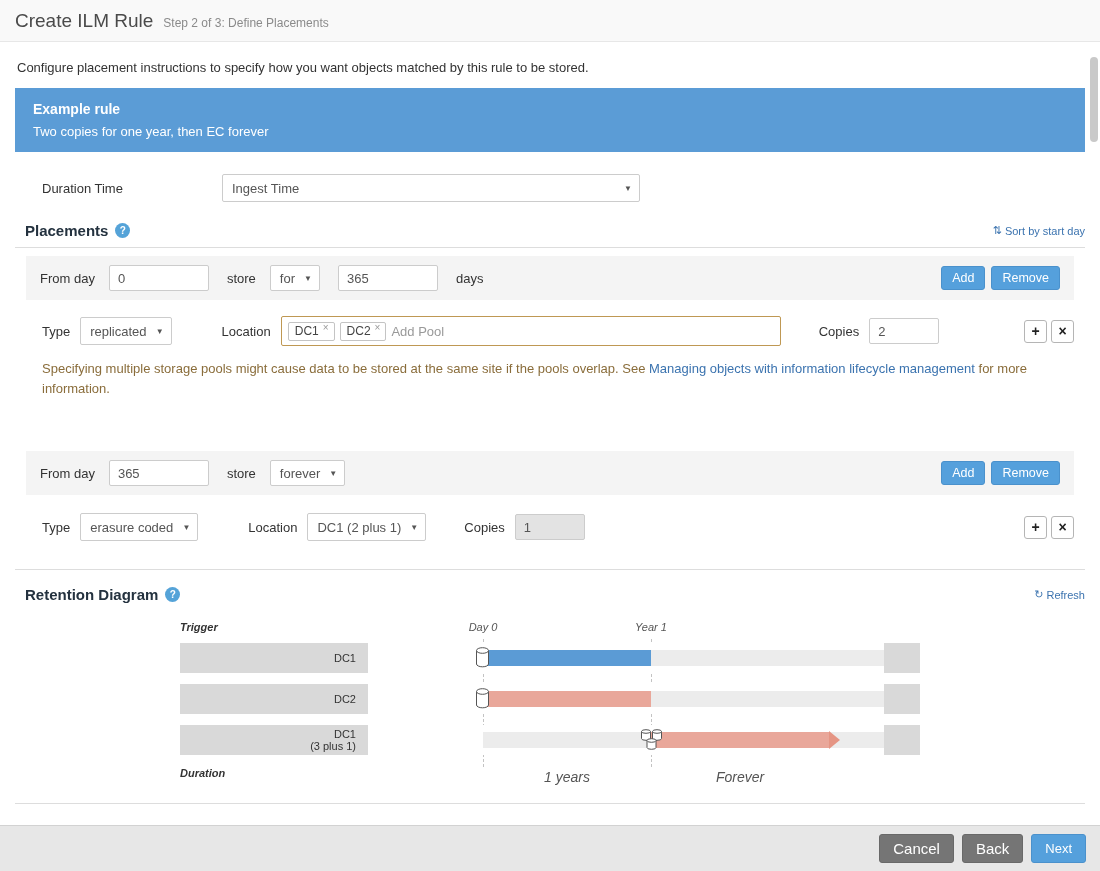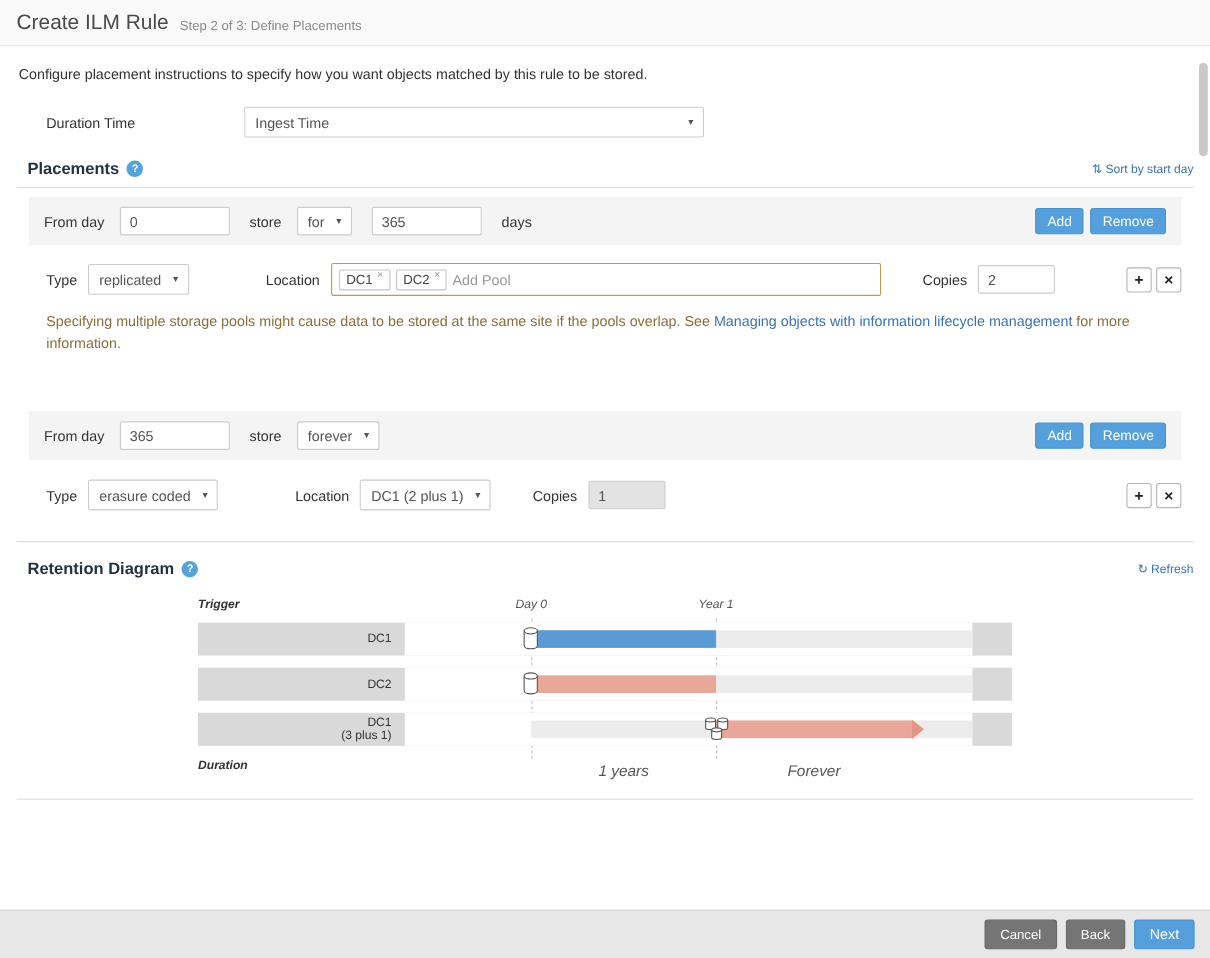--- a/index.html
+++ b/index.html
@@ -39,21 +39,21 @@
   .lbl { margin-right:14px; }
   input.txt { height:26px; border:1px solid #ccc; border-radius:2px; padding:0 8px;
     font-family:"Liberation Sans",sans-serif; font-size:13px; color:#555; width:100px; }
   .band input.txt { margin-right:18px; }
   .band .select { margin-right:18px; height:26px; }
   .btn { border-radius:3px; font-family:"Liberation Sans",sans-serif; font-size:12.5px; cursor:pointer; border:1px solid transparent; }
   .btn-blue { background:#55a0dc; border-color:#4a91cc; color:#fff; padding:4px 10px; }
   .btn-add { margin-left:auto; margin-right:6px; }
   .type-row { margin:16px 11px 0 27px; display:flex; align-items:center; }
   .type-row .lbl { margin-right:10px; }
-  .loc-label { margin-left:42px;padding-left:28px; }
+  .loc-label { margin-left:22px;padding-left:28px; }
   .pool-field { width:500px; height:30px; border:1px solid #bf9853; border-radius:2px; background:#fff;
     display:flex; align-items:center; padding:0 6px; gap:5px; }
   .chip { border:1px solid #c4c4c4; border-radius:2px; background:#fff; font-size:12px; color:#444;
     padding:1px 5px 2px 6px; display:inline-flex; align-items:flex-start; }
   .chip .x { font-size:10px; color:#999; margin-left:4px; position:relative; top:-2px; cursor:pointer; }
   .pool-input { border:none; outline:none; flex:1; min-width:60px;
     font-family:"Liberation Sans",sans-serif; font-size:13px; color:#555; }
   .pool-input::placeholder { color:#999; }
   .copies-label { margin-left:38px; }
   input.copies { width:70px; }
@@ -85,38 +85,42 @@
     border-left:11px solid #e59584; border-top:9px solid transparent; border-bottom:9px solid transparent; }
   .cyl { position:absolute; top:4px; }
   .cyl-single { left:107px; }
   .cyl-stack { left:272px; top:3px; }
   .d-duration { left:165px; top:148px; font-weight:bold; font-size:11px; }
   .d-dtick { top:150px; width:64px; text-align:center; font-size:14px; color:#555; }
   .d-t1 { left:520px; } .d-t2 { left:693px; }
   
   .footer { flex:0 0 auto; background:#e7e7e7; border-top:1px solid #d2d2d2; padding:8px 14px;
     display:flex; justify-content:flex-end; gap:8px; }
-  .btn-gray { background:#757575; border-color:#696969; color:#fff; padding:5px 13px; font-size:12px;text-align:center; }
+  .btn-gray { background:#757575; border-color:#696969; color:#fff; padding:5px 13px; font-size:15px;text-align:center; }
   .footer .btn-blue { padding:5px 13px; font-size:13px; }
   .scroll-thumb { position:absolute; right:2px; top:57px; width:8px; height:85px; background:#c9c9c9; border-radius:4px; z-index:5; }
 </style>
 </head>
 <body>
 
 <div class="page-header">
   <span class="page-title">Create ILM Rule</span>
   <span class="page-subtitle">Step 2 of 3: Define Placements</span>
 </div>
 
 <div class="scroll-thumb"></div>
 
 <div class="content">
 
   <div class="intro">Configure placement instructions to specify how you want objects matched by this rule to be stored.</div>
 
+  <div class="banner">
+    <div class="banner-title">Example rule</div>
+    <div class="banner-desc">Two copies for one year, then EC forever</div>
+  </div>
 
   <div class="ref-row">
     <span class="ref-label">Duration Time</span>
     <span class="select wide">
       <span>Ingest Time</span>
       <span class="caret">▼</span>
     </span>
   </div>
 
   <div class="section-head">

